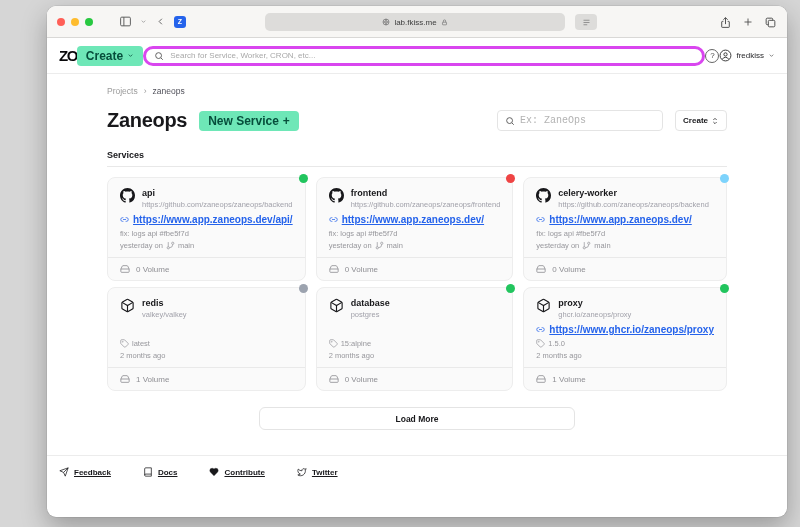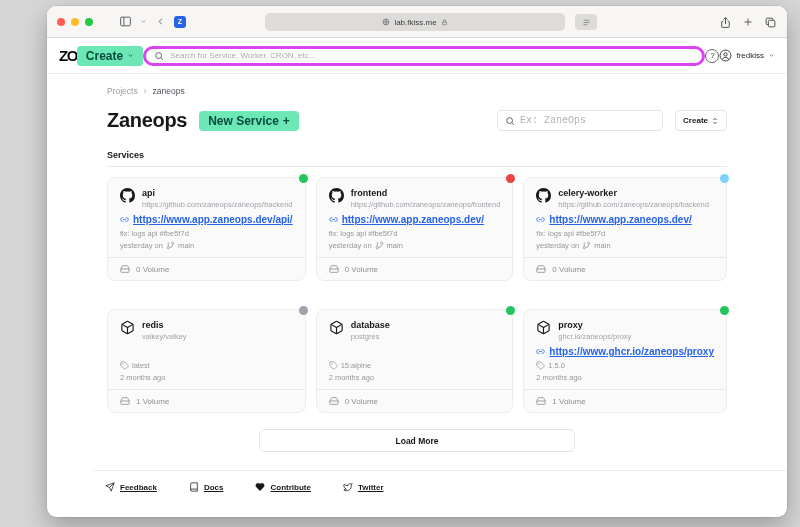--- a/index.html
+++ b/index.html
@@ -57,40 +57,40 @@
             display:flex; align-items:center; gap:5px; padding:0 7px; color:#8a8a8a; }
   .filter input { border:none; outline:none; flex:1; font-size:10px; color:#333; background:transparent;
                   font-family:Liberation Mono, monospace; }
   .filter input::placeholder { color:#b3b3b3; }
   .status-btn { height:21px; border:1px solid #e4e4e4; border-radius:4px; background:#fff; padding:0 7px;
                 display:inline-flex; align-items:center; gap:3px; font-size:8px; font-weight:600;
                 color:#18181b; font-family:"Liberation Sans", sans-serif; cursor:pointer; }
   .services-head { margin-top:18px; font-size:9px; font-weight:700; color:#18181b; }
   .divider { margin-top:6px; border-top:1px solid #e8e8e8; }
 
-  .grid { margin-top:10px; display:grid; grid-template-columns:repeat(3,1fr); gap:28px 10px; }
+  .grid { margin-top:10px; display:grid; grid-template-columns:repeat(3,1fr); gap:6px 10px; }
   .card { position:relative; height:104px; background:#fafafa; border:1px solid #ededed; border-radius:8px;
           padding:10px 12px 0; display:flex; flex-direction:column; cursor:pointer; }
   .dot { position:absolute; top:-4px; right:-3px; width:9px; height:9px; border-radius:50%; }
   .card-head { display:flex; gap:7px; align-items:flex-start; color:#18181b; }
   .svc-name { font-size:9px; font-weight:700; color:#18181b; margin-bottom:2px; }
   .svc-sub { font-size:7.5px; color:#a1a1aa; }
   .card-mid { margin-top:auto; padding-bottom:7px; display:flex; flex-direction:column; gap:3.5px;
               font-size:7.5px; color:#97979c; }
   .link-row { display:flex; align-items:center; gap:4px; color:#2563eb; font-size:10px; font-weight:600; }
   .link-row a { color:#2563eb; text-decoration:underline; }
   .meta-row, .tag-row { display:flex; align-items:center; gap:3px; }
   .card-foot { border-top:1px solid #e9e9e9; margin:0 -12px; padding:6px 12px; display:flex;
                align-items:center; gap:6px; font-size:8px; color:#8f8f94; }
 
   .load-more { display:block; margin:16px auto 0; width:316px; height:23px; background:#fff;
                border:1px solid #e4e4e4; border-radius:6px; font-size:8.5px; font-weight:600;
                color:#18181b; font-family:"Liberation Sans", sans-serif; cursor:pointer; }
 
-  .footer { margin-top:18px; border-top:1px solid #ececec; padding:11px 12px 40px; display:flex; gap:32px;margin-left:46px; }
+  .footer { margin-top:18px; border-top:1px solid #ececec; padding:11px 12px 40px; display:flex; gap:32px; }
   .f-link { display:flex; align-items:center; gap:5px; font-size:8px; font-weight:600; color:#18181b;
             text-decoration:underline; cursor:pointer; }
   svg { flex:0 0 auto; }
 </style>
 </head>
 <body>
 
 <div class="window">
 
   <div class="browser-bar">

